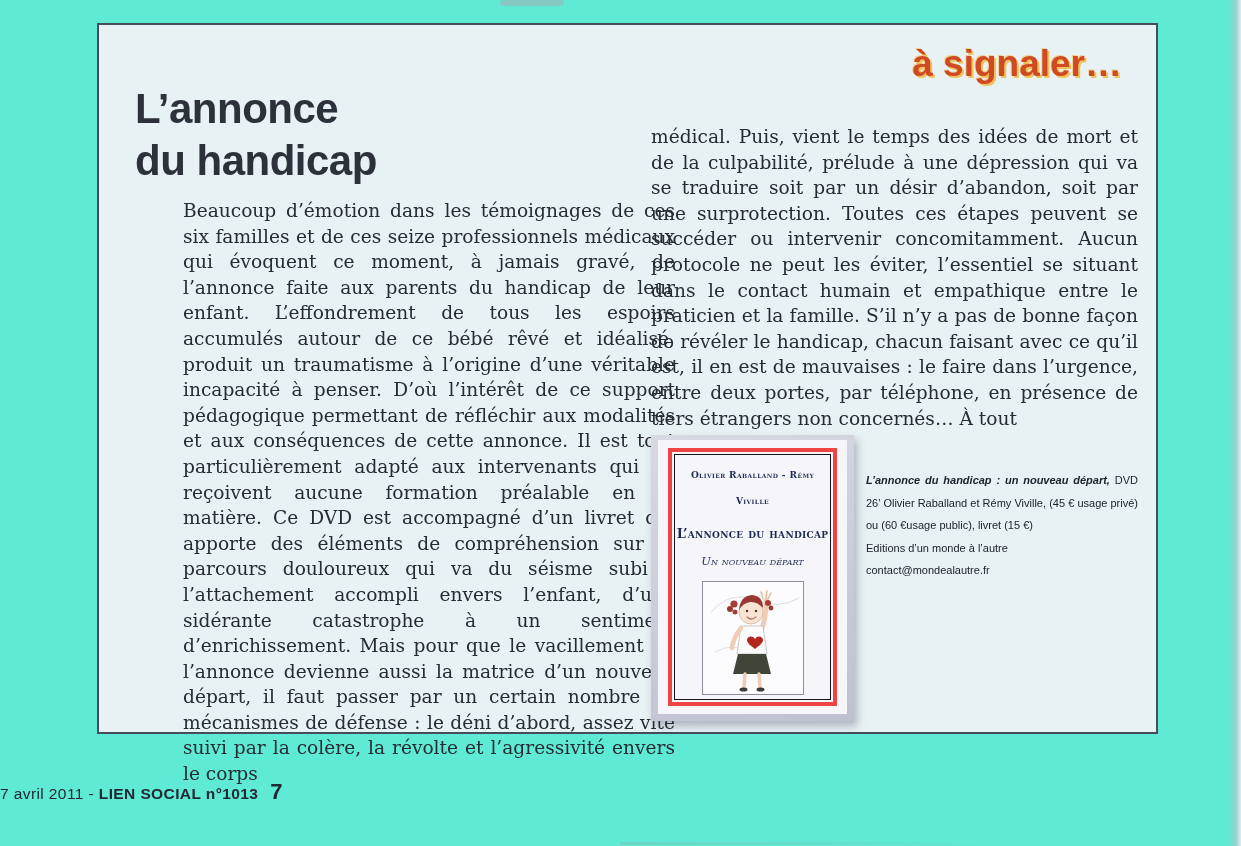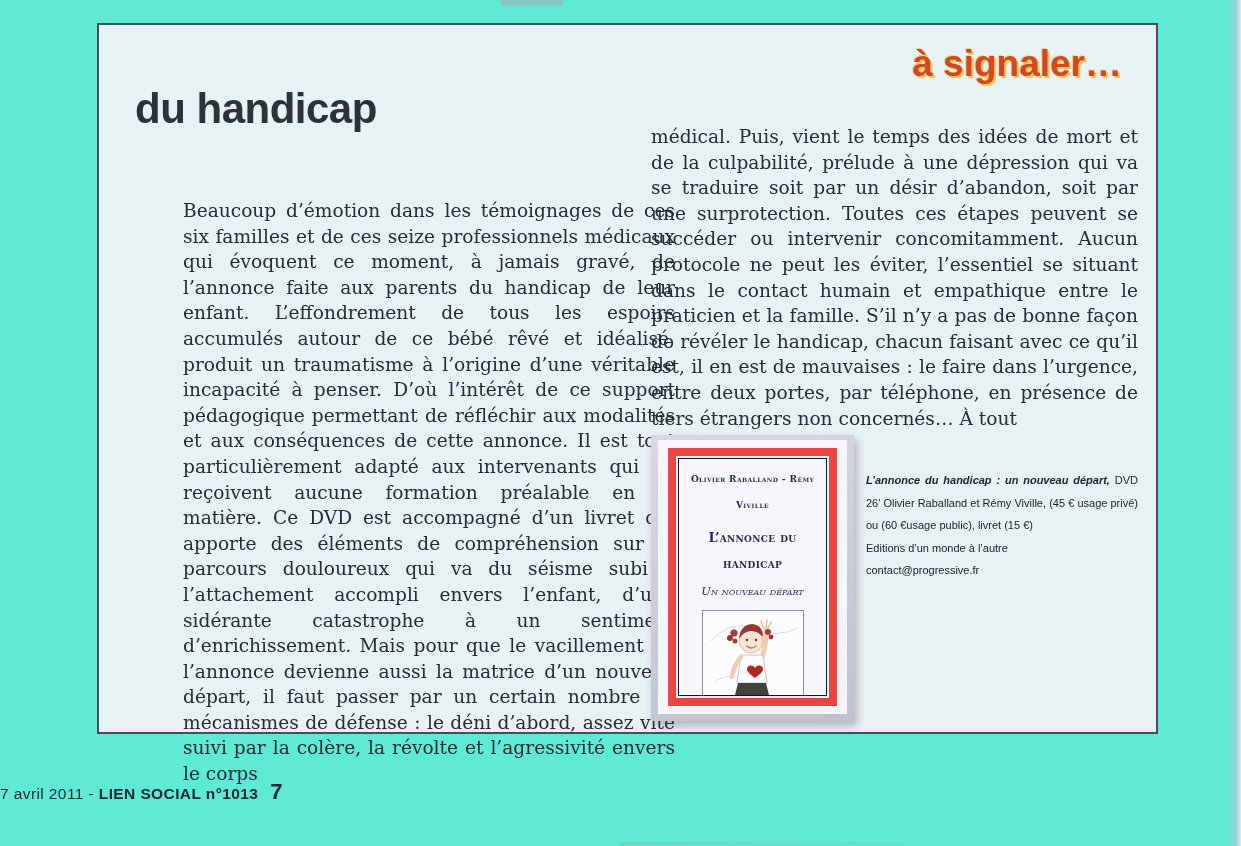--- a/index.html
+++ b/index.html
@@ -70,21 +70,21 @@
     margin: 4px 12px 6px 0;
     background: linear-gradient(160deg, #d8d9e2, #bfc1cf);
     box-shadow: 3px 5px 8px rgba(70,70,95,.35);
   }
   .cover-card {
     position: absolute; inset: 5px 7px 7px 7px;
     background: #f6f5fa;
   }
   .cover-frame {
     position: absolute; inset: 8px 10px;
-    border: 8px solid #ef4444; padding: 2px; box-sizing: border-box;
+    border: 4px solid #ef4444; padding: 2px; box-sizing: border-box;
   }
   .cover-frame-inner {
     height: 100%; box-sizing: border-box;
     border: 1px solid #14141c;
     display: flex; flex-direction: column; align-items: center;
     text-align: center; overflow: hidden;
   }
   .cover-authors {
     margin-top: 8px; font-size: 9px; font-weight: 700;
     font-variant: small-caps; letter-spacing: .4px; color: #1d2a52;
@@ -129,20 +129,21 @@
 
   <div class="artifact-top"></div>
   <div class="ghost ghost-a"></div>
   <div class="ghost ghost-b"></div>
 
   <div class="panel">
 
     <div class="section-label">à signaler…</div>
 
     <div class="article-title">
+      <div>L’annonce</div>
       <div>du handicap</div>
     </div>
 
     <div class="left-col body-text">Beaucoup d’émotion dans les témoignages de ces six familles et de ces seize professionnels médicaux qui évoquent ce moment, à jamais gravé, de l’annonce faite aux parents du handicap de leur enfant. L’effondrement de tous les espoirs accumulés autour de ce bébé rêvé et idéalisé, produit un traumatisme à l’origine d’une véritable incapacité à penser. D’où l’intérêt de ce support pédagogique permettant de réfléchir aux modalités et aux conséquences de cette annonce. Il est tout particulièrement adapté aux intervenants qui ne reçoivent aucune formation préalable en la matière. Ce DVD est accompagné d’un livret qui apporte des éléments de compréhension sur le parcours douloureux qui va du séisme subi à l’attachement accompli envers l’enfant, d’une sidérante catastrophe à un sentiment d’enrichissement. Mais pour que le vacillement de l’annonce devienne aussi la matrice d’un nouveau départ, il faut passer par un certain nombre de mécanismes de défense : le déni d’abord, assez vite suivi par la colère, la révolte et l’agressivité envers le corps</div>
 
     <div class="right-col">
       <div class="body-par body-text">
         <span>médical. Puis, vient le temps des idées de mort et de la culpabilité, prélude à une dépression qui va se traduire soit par un désir d’abandon, soit par une surprotection. Toutes ces étapes peuvent se succéder ou intervenir concomitamment. Aucun protocole ne peut les éviter, l’essentiel se situant dans le contact humain et empathique entre le praticien et la famille. S’il n’y a pas de bonne façon de révéler le handicap, chacun faisant avec ce qu’il est, il en est de mauvaises : le faire dans l’urgence, entre deux portes, par téléphone, en présence de tiers étrangers non concernés… À tout</span>
 
         <span class="cover-photo">
@@ -183,21 +184,21 @@
               </span>
             </span>
           </span>
         </span>
 
       </div>
 
       <div class="caption">
         <p class="caption-main"><span class="caption-title">L’annonce du handicap : un nouveau départ,</span><span> DVD 26’ Olivier Raballand et Rémy Viville, (45 € usage privé) ou (60 €usage public), livret (15 €)</span></p>
         <p>Editions d’un monde à l’autre</p>
-        <p>contact@progressive.fr</p>
+        <p>contact@mondealautre.fr</p>
       </div>
     </div>
 
   </div>
 
   <div class="footer">
     <span>7 avril 2011 - </span><span class="bold">LIEN SOCIAL</span><span class="bold"> n°1013</span><span class="page-num">7</span>
   </div>
 
   <div class="edge-shadow"></div>

